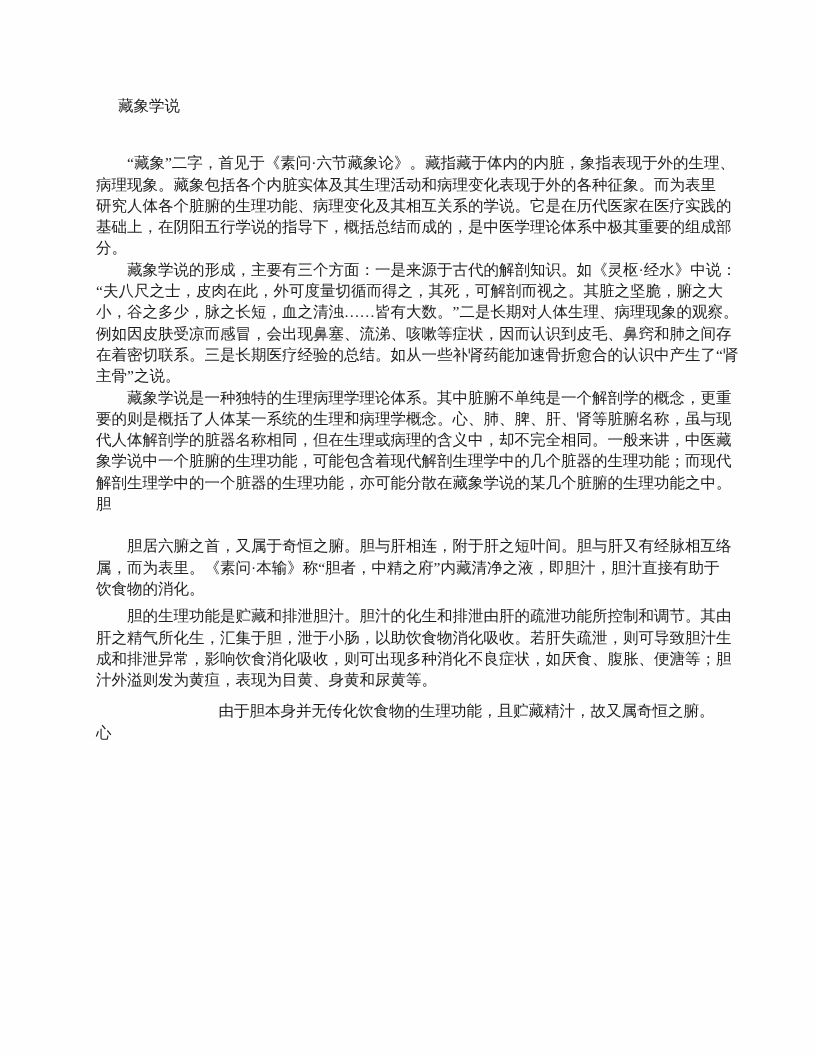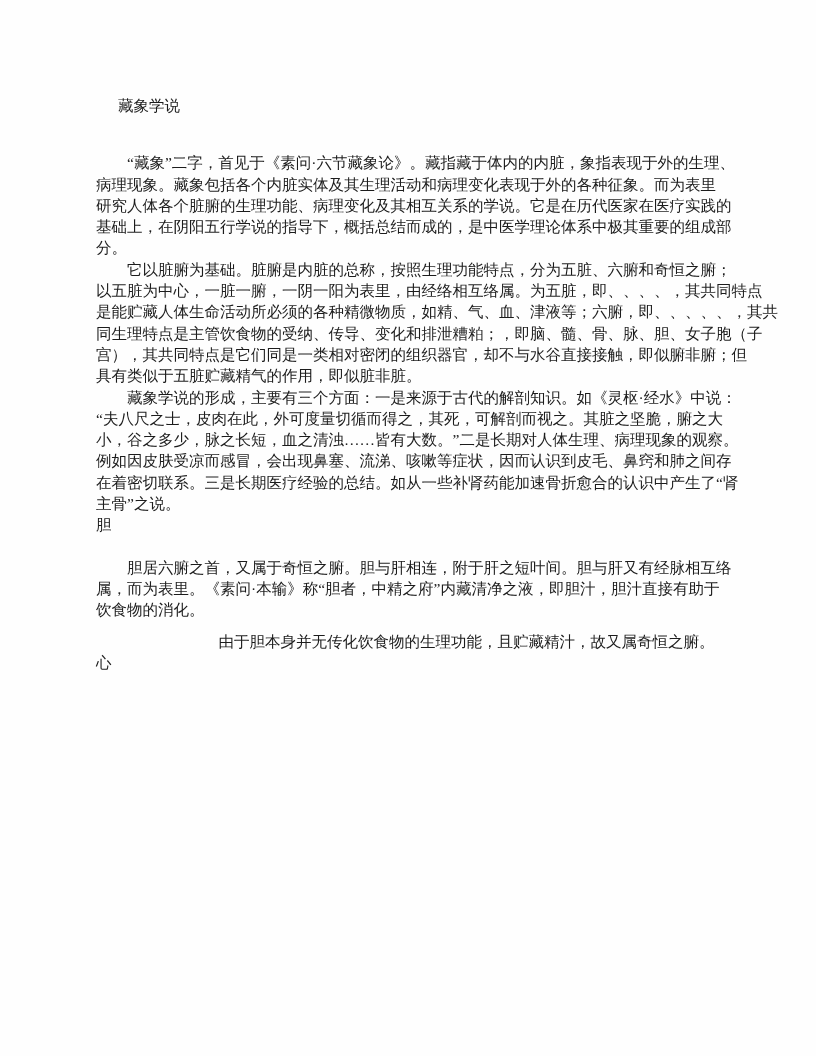--- a/index.html
+++ b/index.html
@@ -55,34 +55,37 @@
 <body>
 
 <div class="page">
   <p class="doc-title">藏象学说</p>
 
   <p class="para p1">“藏象”二字，首见于《素问·六节藏象论》。藏指藏于体内的内脏，象指表现于外的生理、
 病理现象。藏象包括各个内脏实体及其生理活动和病理变化表现于外的各种征象。而为表里
 研究人体各个脏腑的生理功能、病理变化及其相互关系的学说。它是在历代医家在医疗实践的
 基础上，在阴阳五行学说的指导下，概括总结而成的，是中医学理论体系中极其重要的组成部
 分。</p>
-  <p class="para p2">它以脏腑为基础。脏腑是内脏的总称，按照生理功能特点，分为五脏、六腑和奇恒之腑；
-以五脏为中心，一脏一腑，一阴一阳为表里，由经络相互络属。为五脏，即、、、、，其共同特点
-是能贮藏人体生命活动所必须的各种精微物质，如精、气、血、津液等；六腑，即、、、、、，其共
-同生理特点是主管饮食物的受纳、传导、变化和排泄糟粕；，即脑、髓、骨、脉、胆、女子胞（子
-宫），其共同特点是它们同是一类相对密闭的组织器官，却不与水谷直接接触，即似腑非腑；但
-具有类似于五脏贮藏精气的作用，即似脏非脏。</p>
   <p class="para p3">藏象学说的形成，主要有三个方面：一是来源于古代的解剖知识。如《灵枢·经水》中说：
 “夫八尺之士，皮肉在此，外可度量切循而得之，其死，可解剖而视之。其脏之坚脆，腑之大
 小，谷之多少，脉之长短，血之清浊……皆有大数。”二是长期对人体生理、病理现象的观察。
 例如因皮肤受凉而感冒，会出现鼻塞、流涕、咳嗽等症状，因而认识到皮毛、鼻窍和肺之间存
 在着密切联系。三是长期医疗经验的总结。如从一些补肾药能加速骨折愈合的认识中产生了“肾
 主骨”之说。</p>
+  <p class="para p4">藏象学说是一种独特的生理病理学理论体系。其中脏腑不单纯是一个解剖学的概念，更重
+要的则是概括了人体某一系统的生理和病理学概念。心、肺、脾、肝、肾等脏腑名称，虽与现
+代人体解剖学的脏器名称相同，但在生理或病理的含义中，却不完全相同。一般来讲，中医藏
+象学说中一个脏腑的生理功能，可能包含着现代解剖生理学中的几个脏器的生理功能；而现代
+解剖生理学中的一个脏器的生理功能，亦可能分散在藏象学说的某几个脏腑的生理功能之中。</p>
 
   <p class="heading h-dan">胆</p>
 
   <p class="para p6">胆居六腑之首，又属于奇恒之腑。胆与肝相连，附于肝之短叶间。胆与肝又有经脉相互络
 属，而为表里。《素问·本输》称“胆者，中精之府”内藏清净之液，即胆汁，胆汁直接有助于
 饮食物的消化。</p>
+  <p class="para p7">胆的生理功能是贮藏和排泄胆汁。胆汁的化生和排泄由肝的疏泄功能所控制和调节。其由
+肝之精气所化生，汇集于胆，泄于小肠，以助饮食物消化吸收。若肝失疏泄，则可导致胆汁生
+成和排泄异常，影响饮食消化吸收，则可出现多种消化不良症状，如厌食、腹胀、便溏等；胆
+汁外溢则发为黄疸，表现为目黄、身黄和尿黄等。</p>
   <p class="para p8">由于胆本身并无传化饮食物的生理功能，且贮藏精汁，故又属奇恒之腑。</p>
 
   <p class="heading h-xin">心</p>
 </div>
 
 </body></html>

